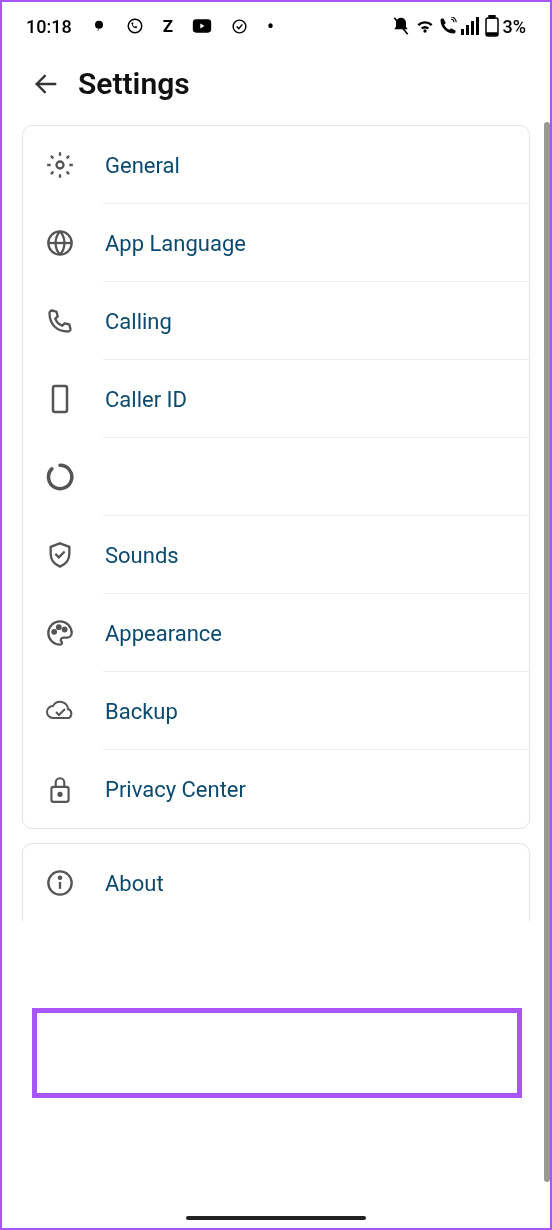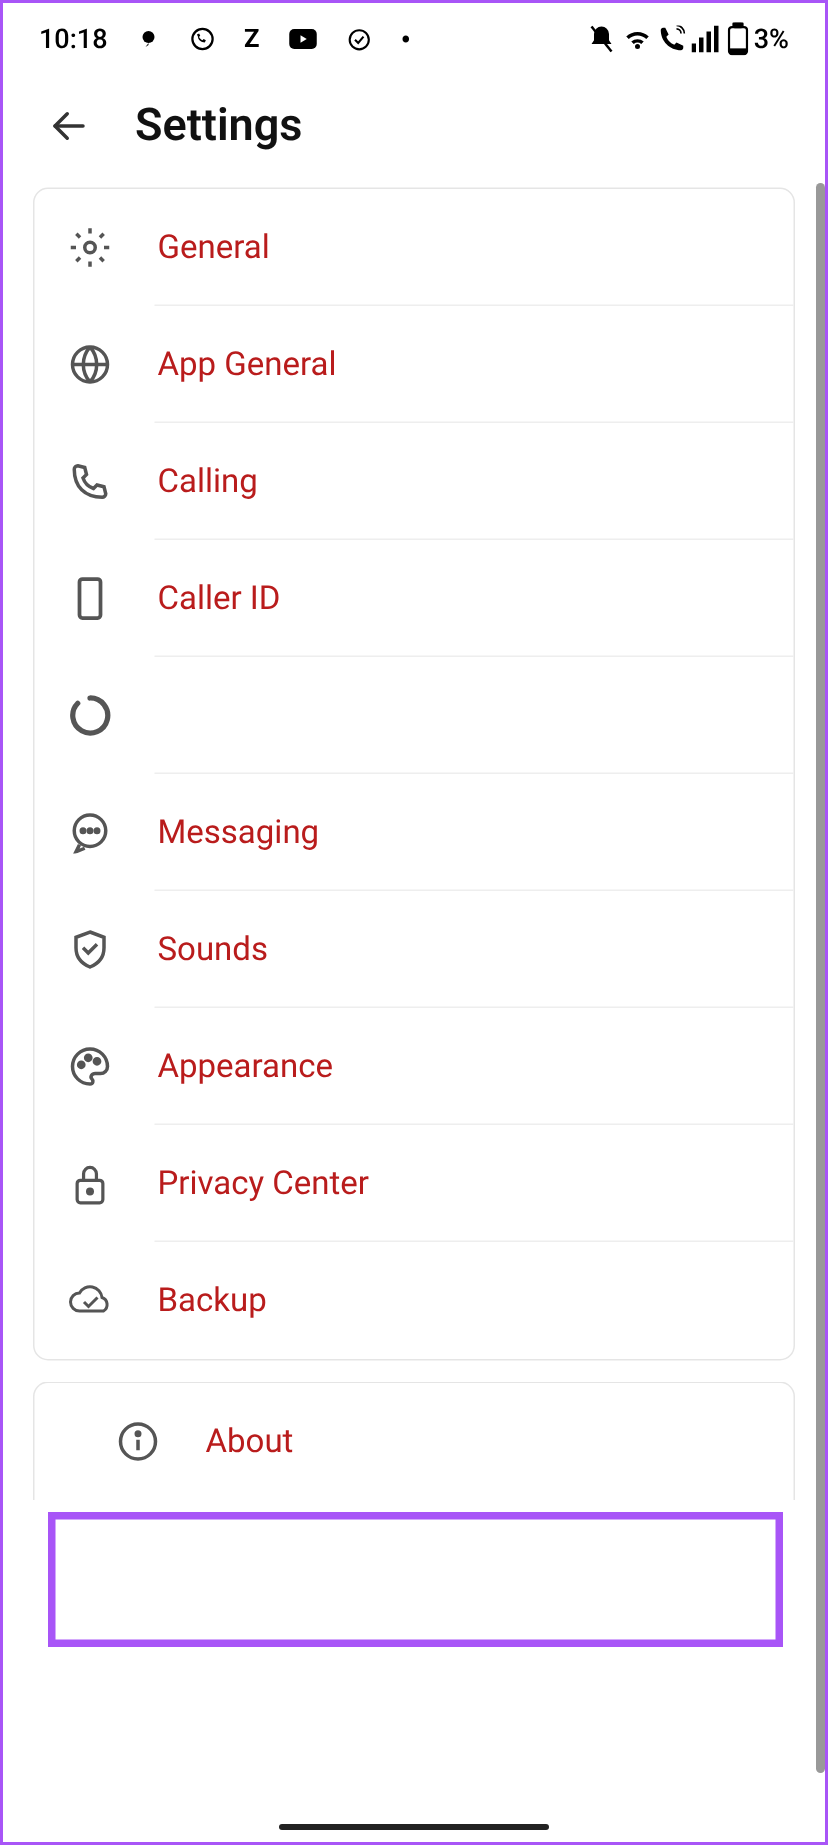--- a/index.html
+++ b/index.html
@@ -35,21 +35,21 @@
       gap: 4px;
     }
     .status-icon {
       display: inline-flex;
       align-items: center;
       justify-content: center;
     }
     .header {
       display: flex;
       align-items: center;
-      gap: 28px;
+      gap: 16px;
       padding: 20px 28px 24px;
     }
     .back-btn {
       display: flex;
       align-items: center;
       justify-content: center;
       width: 32px;
       height: 32px;
     }
     .page-title {
@@ -85,21 +85,21 @@
     .item-icon {
       width: 30px;
       height: 30px;
       display: flex;
       align-items: center;
       justify-content: center;
       flex-shrink: 0;
     }
     .item-label {
       font-size: 22px;
-      color: #b91c1c;
+      color: #0c4a6e;
     }
     .highlight-box {
       position: absolute;
       border: 5px solid #a855f7;
       pointer-events: none;
       z-index: 10;
     }
     .scrollbar {
       position: absolute;
       right: 0;
@@ -118,21 +118,20 @@
       height: 4px;
       background: #222;
       border-radius: 2px;
     }
     .card2 {
       margin: 14px 20px 0;
       border: 1px solid #e5e5e5;
       border-radius: 10px 10px 0 0;
       border-bottom: none;
       background: #fff;
-      padding-left: 32px;
     }
   </style>
 </head>
 <body>
 
 <div class="status-bar">
   <div class="status-left">
     <span>10:18</span>
     <span class="status-icon">
       <svg width="16" height="16" viewBox="0 0 24 24" fill="#000">
@@ -219,21 +218,21 @@
       <span class="item-label">General</span>
     </div>
     <div class="list-item">
       <div class="item-icon">
         <svg width="28" height="28" viewBox="0 0 24 24" fill="none" stroke="#555" stroke-width="2">
           <circle cx="12" cy="12" r="10"></circle>
           <line x1="2" y1="12" x2="22" y2="12"></line>
           <path d="M12 2a15 15 0 010 20M12 2a15 15 0 000 20"></path>
         </svg>
       </div>
-      <span class="item-label">App General</span>
+      <span class="item-label">App Language</span>
     </div>
     <div class="list-item">
       <div class="item-icon">
         <svg width="28" height="28" viewBox="0 0 24 24" fill="none" stroke="#555" stroke-width="2">
           <path d="M5 3l4 1 1 4-2 2c1 3 3 5 6 6l2-2 4 1 1 4c0 1-1 2-2 2C9 21 3 15 3 5c0-1 1-2 2-2z"></path>
         </svg>
       </div>
       <span class="item-label">Calling</span>
     </div>
     <div class="list-item">
@@ -243,32 +242,20 @@
         </svg>
       </div>
       <span class="item-label">Caller ID</span>
     </div>
     <div class="list-item">
       <div class="item-icon">
         <svg width="28" height="28" viewBox="0 0 24 24" fill="none" stroke="#555" stroke-width="3">
           <path d="M12 2a10 10 0 11-7 3" stroke-linecap="round"></path>
         </svg>
       </div>
-    </div>
-    <div class="list-item">
-      <div class="item-icon">
-        <svg width="28" height="28" viewBox="0 0 24 24" fill="none" stroke="#555" stroke-width="2">
-          <circle cx="12" cy="11" r="9"></circle>
-          <path d="M6 19l-2 4 5-2"></path>
-          <circle cx="8" cy="11" r="1" fill="#555"></circle>
-          <circle cx="12" cy="11" r="1" fill="#555"></circle>
-          <circle cx="16" cy="11" r="1" fill="#555"></circle>
-        </svg>
-      </div>
-      <span class="item-label">Messaging</span>
     </div>
     <div class="list-item">
       <div class="item-icon">
         <svg width="28" height="28" viewBox="0 0 24 24" fill="none" stroke="#555" stroke-width="2">
           <path d="M12 2l8 3v6c0 5-3 9-8 11-5-2-8-6-8-11V5z"></path>
           <path d="M8 11l3 3 5-5"></path>
         </svg>
       </div>
       <span class="item-label">Sounds</span>
     </div>
@@ -278,37 +265,37 @@
           <path d="M12 2a10 10 0 100 20c2 0 2-2 1-3-1-1 0-3 2-3h3a4 4 0 004-4A10 10 0 0012 2z"></path>
           <circle cx="7" cy="11" r="1.5" fill="#555"></circle>
           <circle cx="11" cy="7" r="1.5" fill="#555"></circle>
           <circle cx="16" cy="9" r="1.5" fill="#555"></circle>
         </svg>
       </div>
       <span class="item-label">Appearance</span>
     </div>
     <div class="list-item">
       <div class="item-icon">
+        <svg width="30" height="24" viewBox="0 0 30 24" fill="none" stroke="#555" stroke-width="2">
+          <path d="M8 19a6 6 0 010-12 8 8 0 0115 3 5 5 0 011 9H8z"></path>
+          <path d="M11 13l3 3 6-6"></path>
+        </svg>
+      </div>
+      <span class="item-label">Backup</span>
+    </div>
+    <div class="list-item">
+      <div class="item-icon">
         <svg width="26" height="30" viewBox="0 0 24 28" fill="none" stroke="#555" stroke-width="2">
           <rect x="4" y="12" width="16" height="14" rx="2"></rect>
           <path d="M8 12V8a4 4 0 018 0v4"></path>
           <circle cx="12" cy="19" r="1.5" fill="#555"></circle>
         </svg>
       </div>
       <span class="item-label">Privacy Center</span>
     </div>
-    <div class="list-item">
-      <div class="item-icon">
-        <svg width="30" height="24" viewBox="0 0 30 24" fill="none" stroke="#555" stroke-width="2">
-          <path d="M8 19a6 6 0 010-12 8 8 0 0115 3 5 5 0 011 9H8z"></path>
-          <path d="M11 13l3 3 6-6"></path>
-        </svg>
-      </div>
-      <span class="item-label">Backup</span>
-    </div>
   </div>
 
 <div class="card2" id="settings-list-2">
     <div class="list-item">
       <div class="item-icon">
         <svg width="28" height="28" viewBox="0 0 24 24" fill="none" stroke="#555" stroke-width="2">
           <circle cx="12" cy="12" r="10"></circle>
           <line x1="12" y1="11" x2="12" y2="17"></line>
           <circle cx="12" cy="7.5" r="1" fill="#555"></circle>
         </svg>

